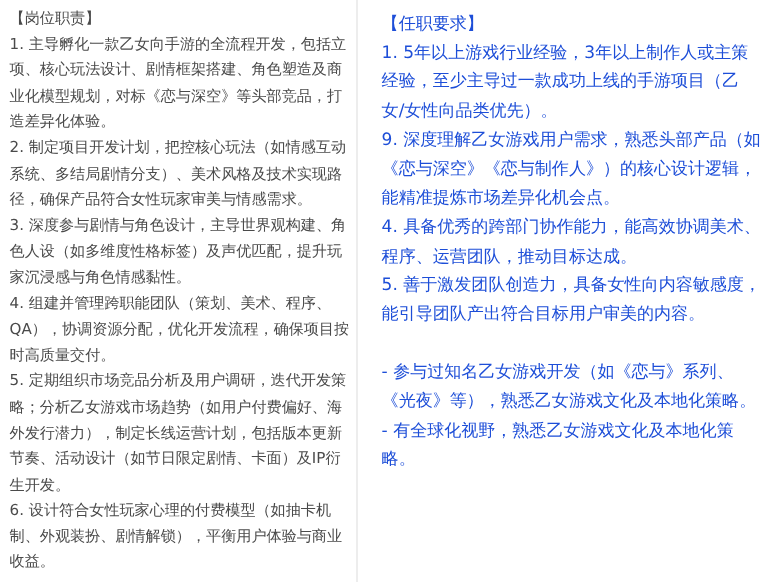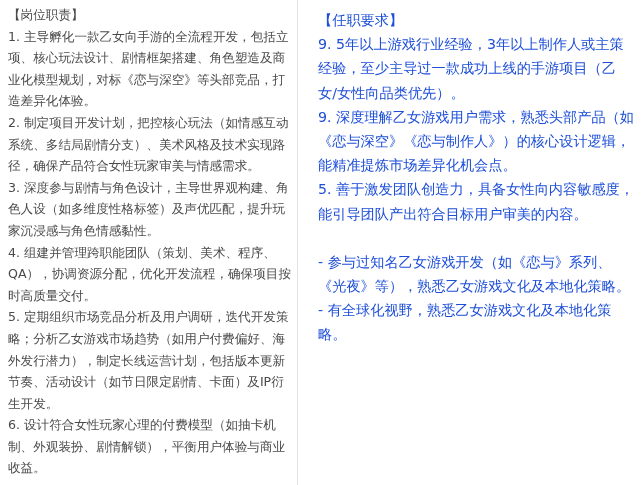--- a/index.html
+++ b/index.html
@@ -38,19 +38,20 @@
   <p class="item">3. 深度参与剧情与角色设计，主导世界观构建、角色人设（如多维度性格标签）及声优匹配，提升玩家沉浸感与角色情感黏性。</p>
   <p class="item">4. 组建并管理跨职能团队（策划、美术、程序、QA），协调资源分配，优化开发流程，确保项目按时高质量交付。</p>
   <p class="item">5. 定期组织市场竞品分析及用户调研，迭代开发策略；分析乙女游戏市场趋势（如用户付费偏好、海外发行潜力），制定长线运营计划，包括版本更新节奏、活动设计（如节日限定剧情、卡面）及IP衍生开发。</p>
   <p class="item">6. 设计符合女性玩家心理的付费模型（如抽卡机制、外观装扮、剧情解锁），平衡用户体验与商业收益。</p>
 </div>
 
 <div class="divider"></div>
 
 <div class="panel-right">
   <p class="section-title">【任职要求】</p>
-  <p class="item">9. 5年以上游戏行业经验，3年以上制作人或主策经验，至少主导过一款成功上线的手游项目（乙女/女性向品类优先）。</p>
+  <p class="item">1. 5年以上游戏行业经验，3年以上制作人或主策经验，至少主导过一款成功上线的手游项目（乙女/女性向品类优先）。</p>
   <p class="item">9. 深度理解乙女游戏用户需求，熟悉头部产品（如《恋与深空》《恋与制作人》）的核心设计逻辑，能精准提炼市场差异化机会点。</p>
+  <p class="item">4. 具备优秀的跨部门协作能力，能高效协调美术、程序、运营团队，推动目标达成。</p>
   <p class="item">5. 善于激发团队创造力，具备女性向内容敏感度，能引导团队产出符合目标用户审美的内容。</p>
   <div class="spacer"></div>
   <p class="item">- 参与过知名乙女游戏开发（如《恋与》系列、《光夜》等），熟悉乙女游戏文化及本地化策略。</p>
   <p class="item">- 有全球化视野，熟悉乙女游戏文化及本地化策略。</p>
 </div>
 
 </body></html>

